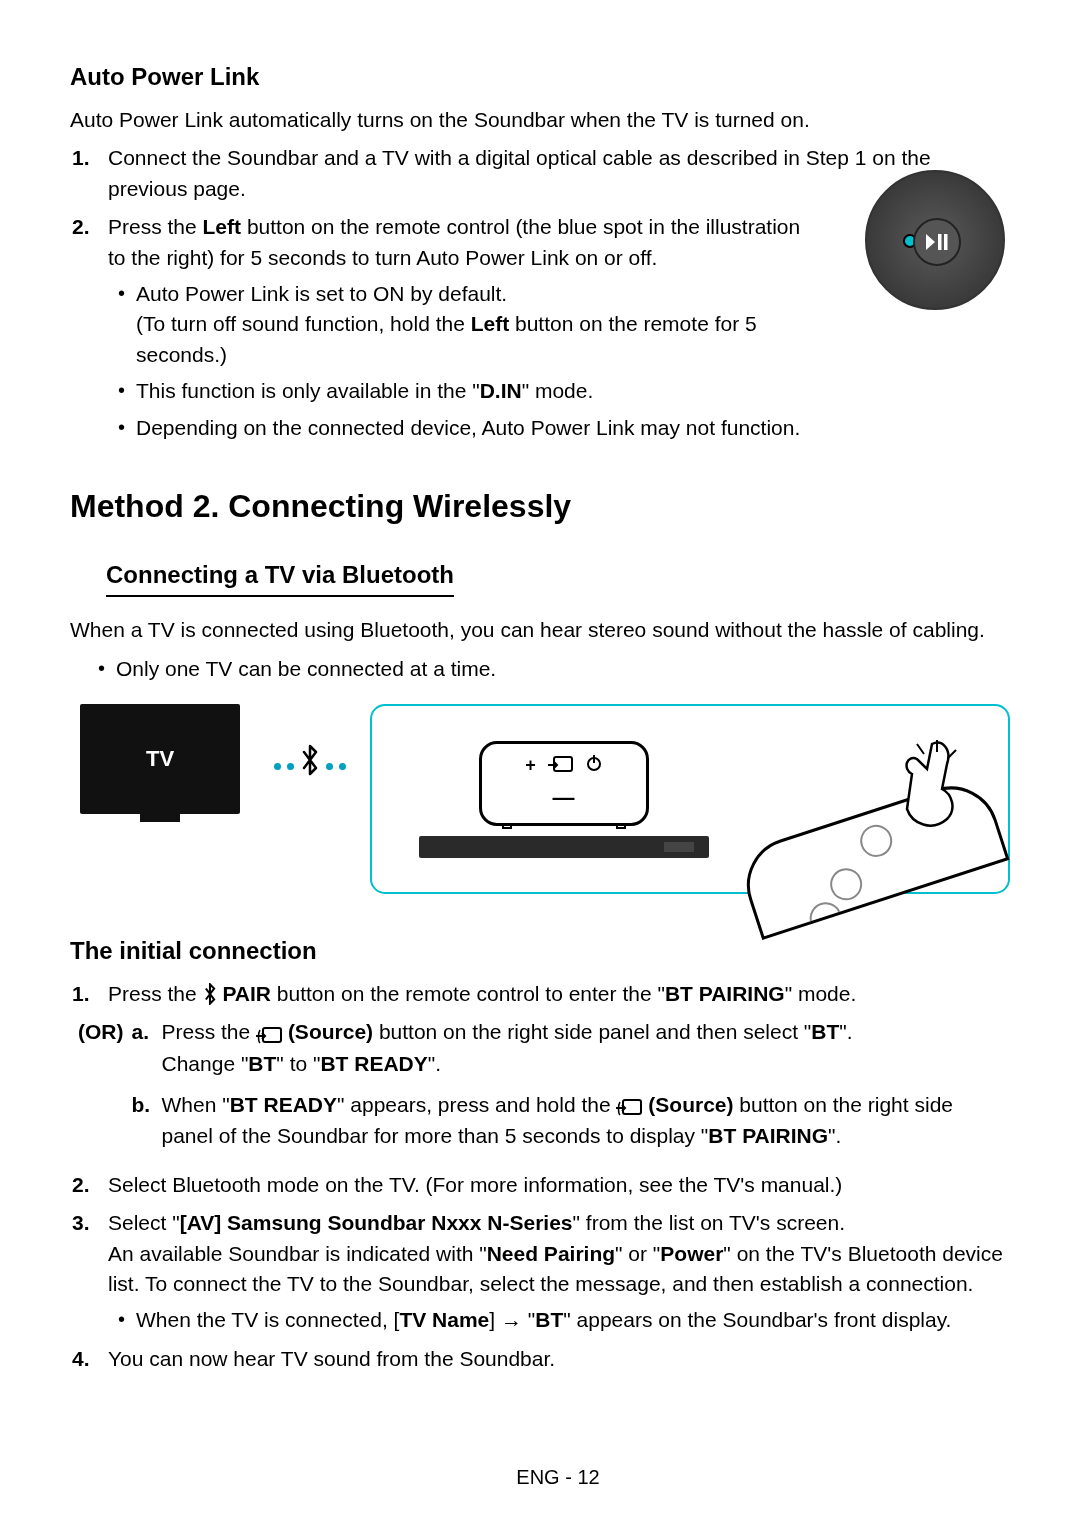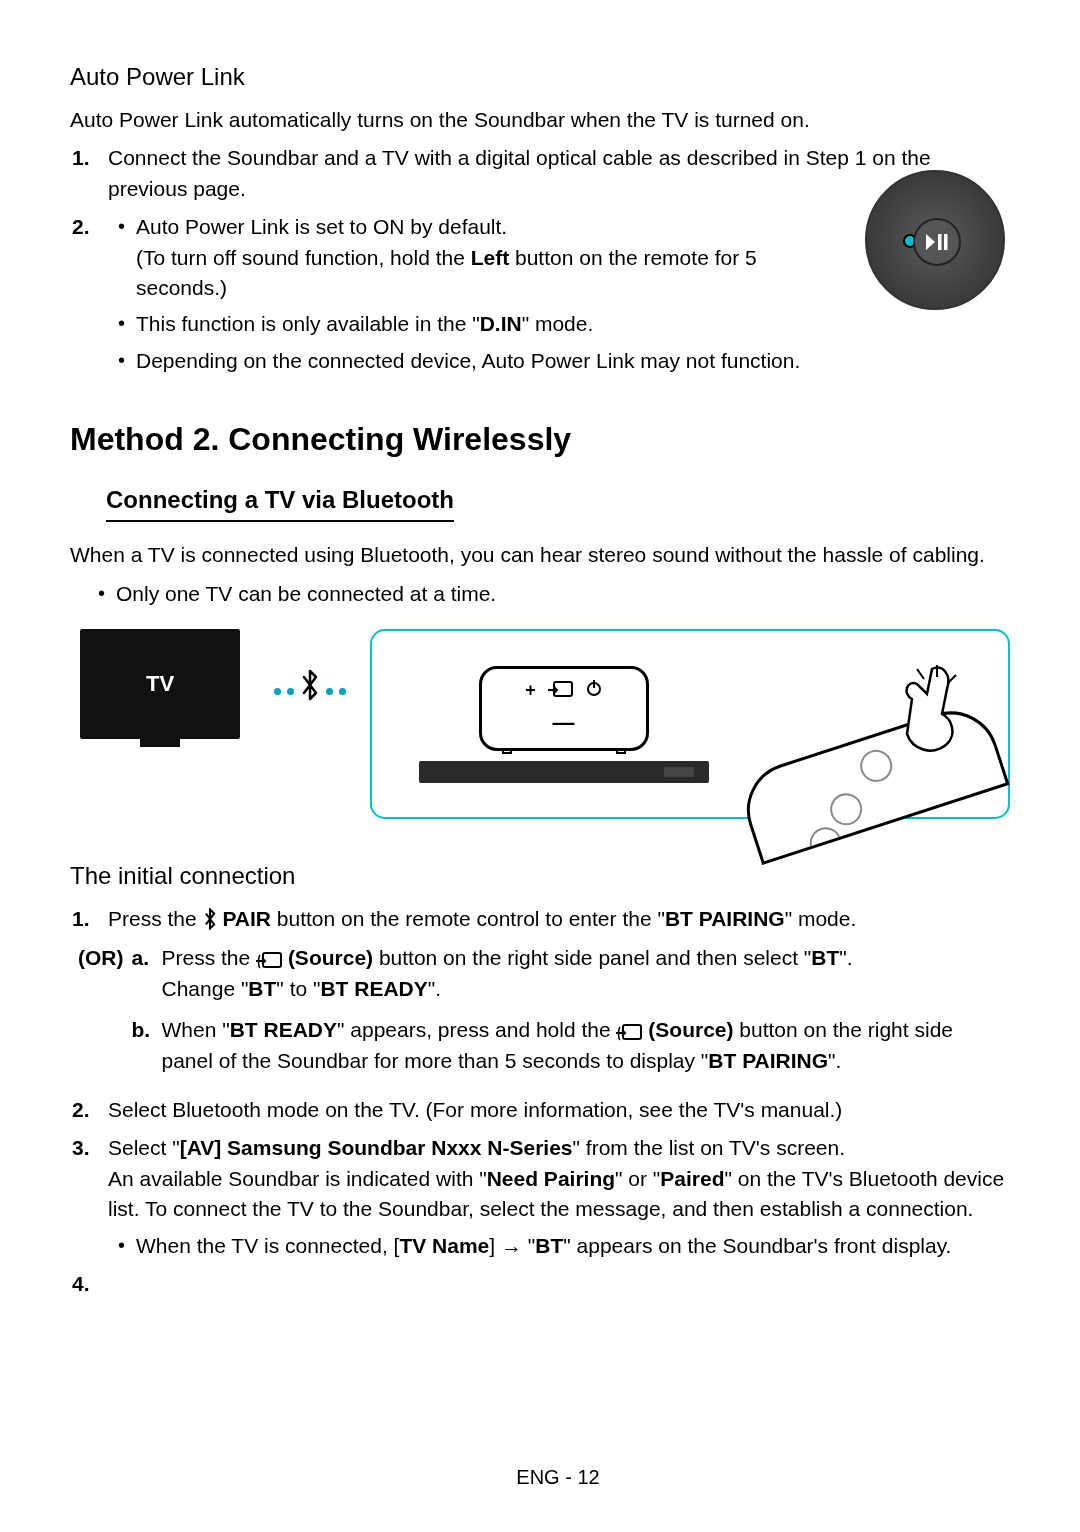--- a/index.html
+++ b/index.html
@@ -6,22 +6,22 @@
   body {
     font-family: Arial, Helvetica, sans-serif;
     width: 1080px;
     height: 1532px;
     padding: 60px 70px 40px 70px;
     color: #000;
     font-size: 21px;
     line-height: 1.45;
     position: relative;
   }
-  .h4 { font-weight: normal; font-size: 24px; margin-bottom: 10px; }
-  .h2 { font-weight: bold; font-size: 32px; margin-top: 40px; margin-bottom: 20px; }
+  .h4 { font-weight: bold; font-size: 24px; margin-bottom: 10px; }
+  .h2 { font-weight: bold; font-size: 32px; margin-top: 40px; margin-bottom: 28px; }
   .h3 { font-weight: bold; font-size: 24px; border-bottom: 2px solid #000; display: inline-block; padding-bottom: 3px; margin-bottom: 18px; margin-left: 36px; }
   .para { margin-bottom: 8px; }
   ol.main { list-style: none; padding-left: 30px; margin-top: 8px; }
   ol.main > li { position: relative; margin-bottom: 8px; padding-left: 8px;}
   ol.main > li > .num { position: absolute; left: -28px; font-weight: bold; }
   ul.sub { list-style: none; padding-left: 28px; margin-top: 6px;}
   ul.sub > li { position: relative; margin-bottom: 6px; }
   ul.sub > li::before { content: "•"; position: absolute; left: -18px; font-size: 20px; }
   .bold { font-weight: bold; }
   .remote-circle {
@@ -130,20 +130,21 @@
         </svg>
     </div>
   </div>
 </div>
 
 <ol class="main">
   <li><span class="num">1.</span>
     <span>Connect the Soundbar and a TV with a digital optical cable as described in Step 1 on the previous page.</span>
   </li>
   <li class="step-wrap"><span class="num">2.</span>
+    <span>Press the <span class="bold">Left</span> button on the remote control (the blue spot in the illustration to the right) for 5 seconds to turn Auto Power Link on or off.</span>
     <ul class="sub">
       <li>
         <span>Auto Power Link is set to ON by default.</span><br>
         <span>(To turn off sound function, hold the </span><span class="bold">Left</span><span> button on the remote for 5 seconds.)</span>
       </li>
       <li>
         <span>This function is only available in the "</span><span class="bold">D.IN</span><span>" mode.</span>
       </li>
       <li>Depending on the connected device, Auto Power Link may not function.</li>
     </ul>
@@ -248,27 +249,28 @@
       </div>
     </div>
   </div>
 </div>
 <ol class="main">
   <li><span class="num">2.</span>
     <span>Select Bluetooth mode on the TV. (For more information, see the TV's manual.)</span>
   </li>
   <li><span class="num">3.</span>
     <span>Select "</span><span class="bold">[AV] Samsung Soundbar Nxxx N-Series</span><span>" from the list on TV's screen.</span><br>
-    <span>An available Soundbar is indicated with "</span><span class="bold">Need Pairing</span><span>" or "</span><span class="bold">Paired</span><span>" on the TV's Bluetooth device list. To connect the TV to the Soundbar, select the message, and then establish a connection.</span>
+    <span>An available Soundbar is indicated with "</span><span class="bold">Need Pairing</span><span>" or "</span><span class="bold">Power</span><span>" on the TV's Bluetooth device list. To connect the TV to the Soundbar, select the message, and then establish a connection.</span>
     <ul class="sub">
       <li>
         <span>When the TV is connected, [</span><span class="bold">TV Name</span><span>] → "</span><span class="bold">BT</span><span>" appears on the Soundbar's front display.</span>
       </li>
     </ul>
   </li>
   <li><span class="num">4.</span>
+    <span>You can now hear TV sound from the Soundbar.</span>
   </li>
 </ol>
 
 <div class="footer">ENG - 12</div>
 
 
 
 
 </body></html>

